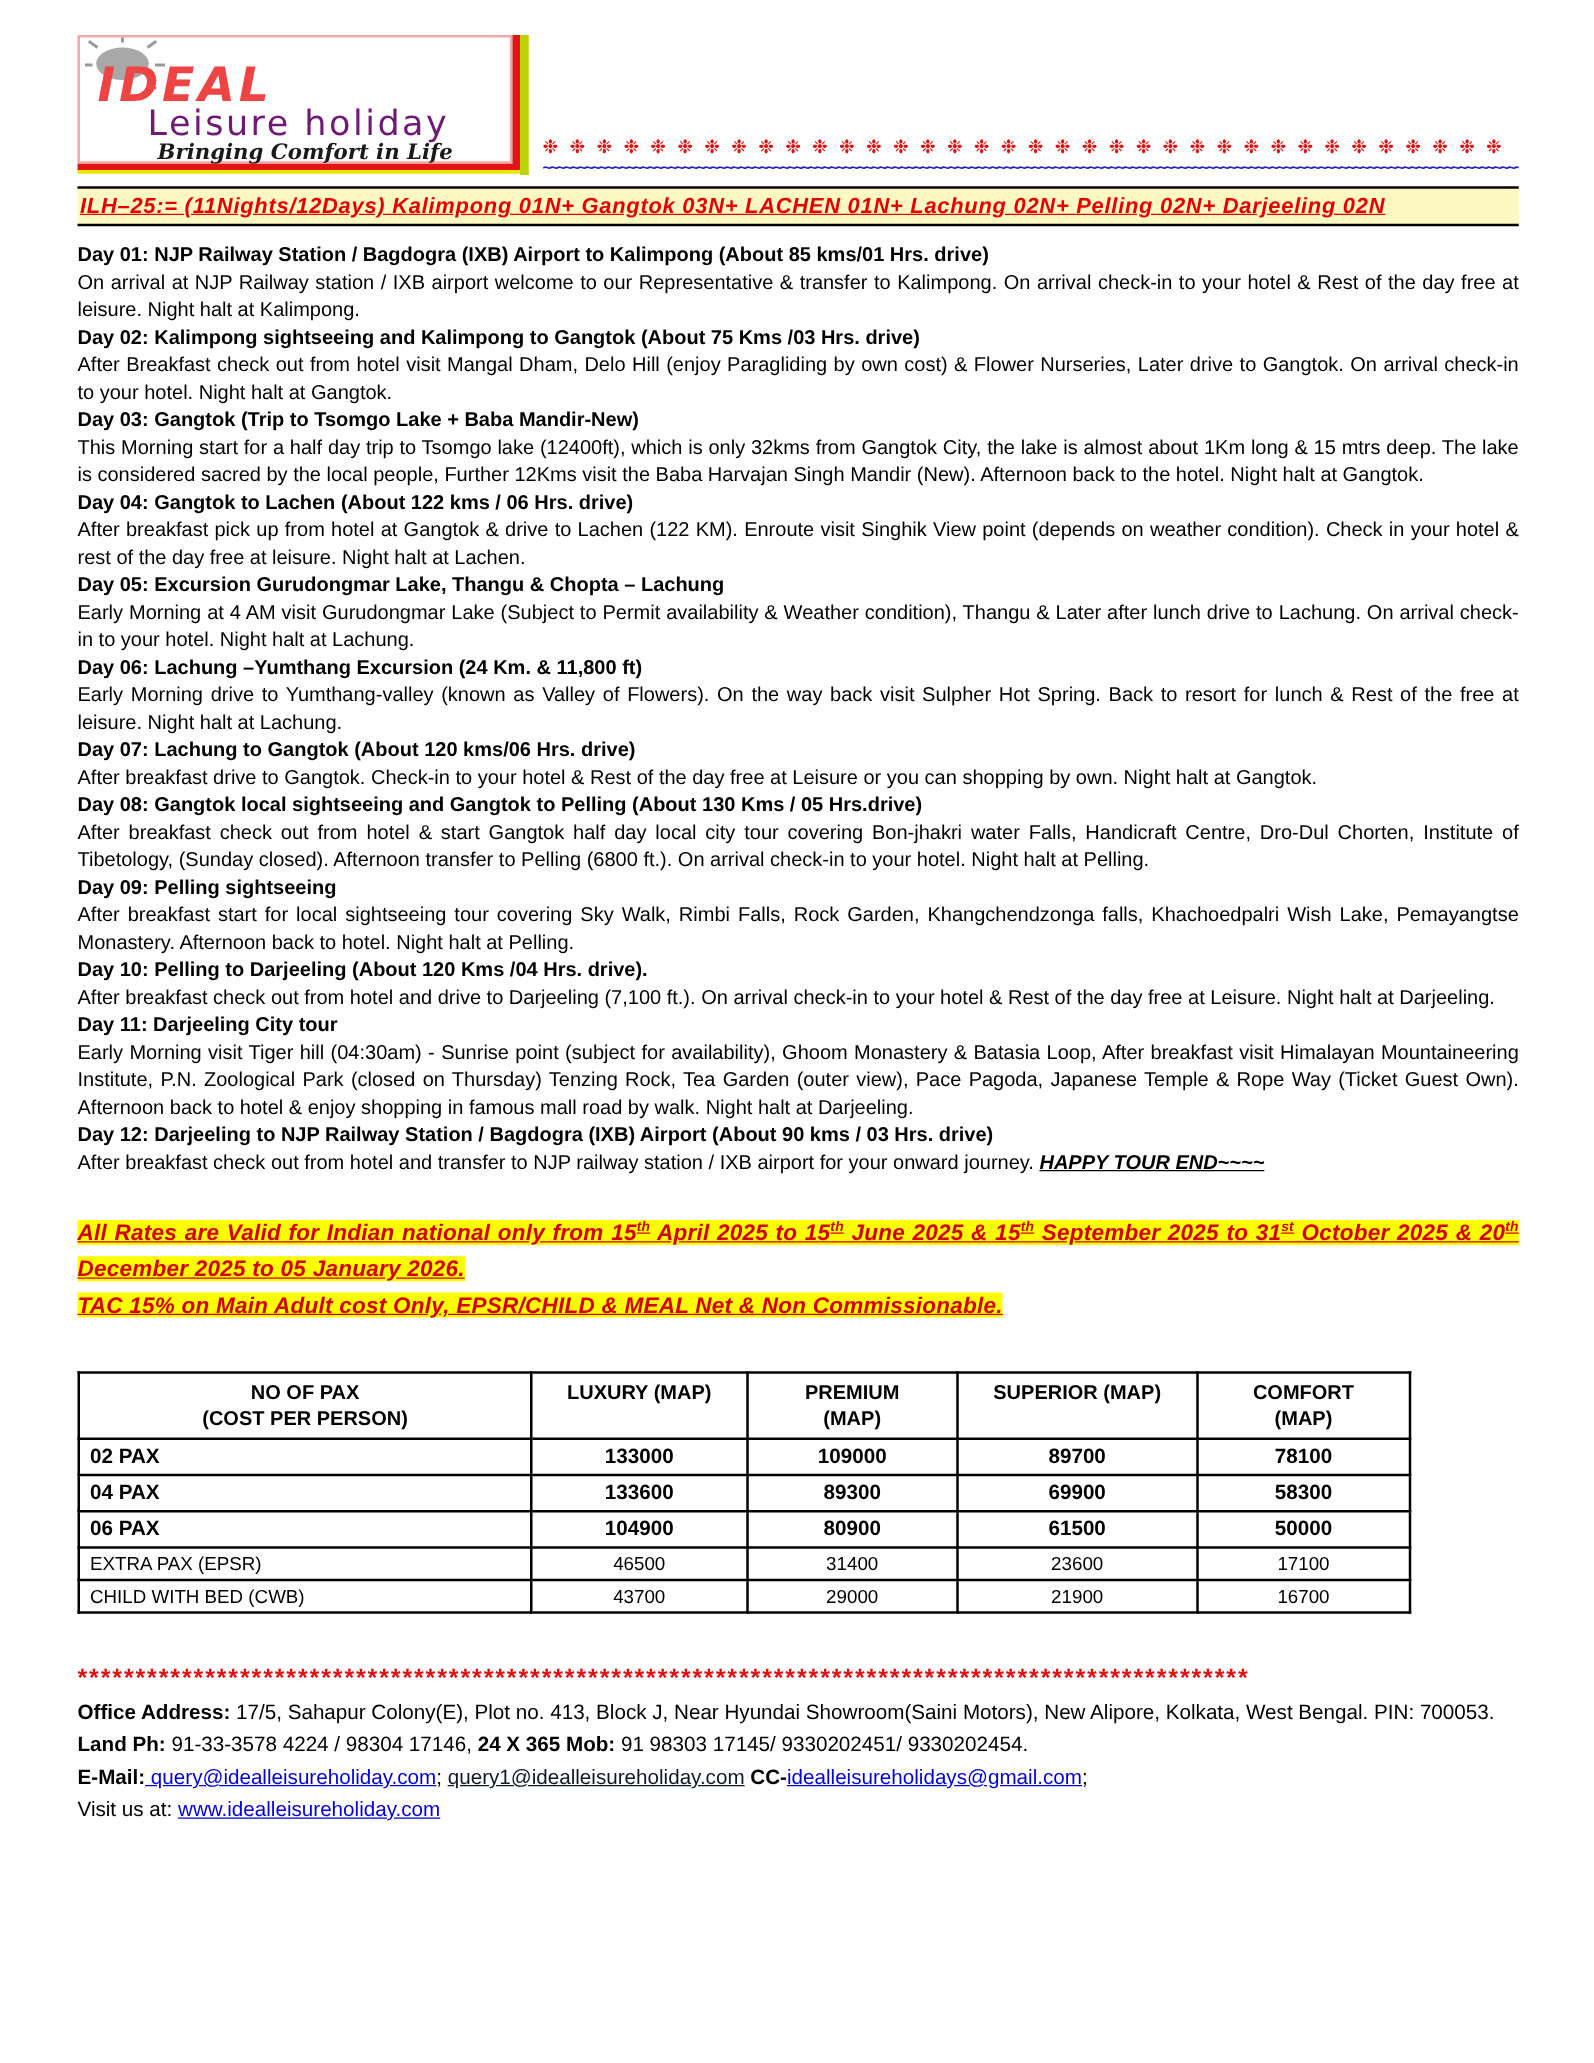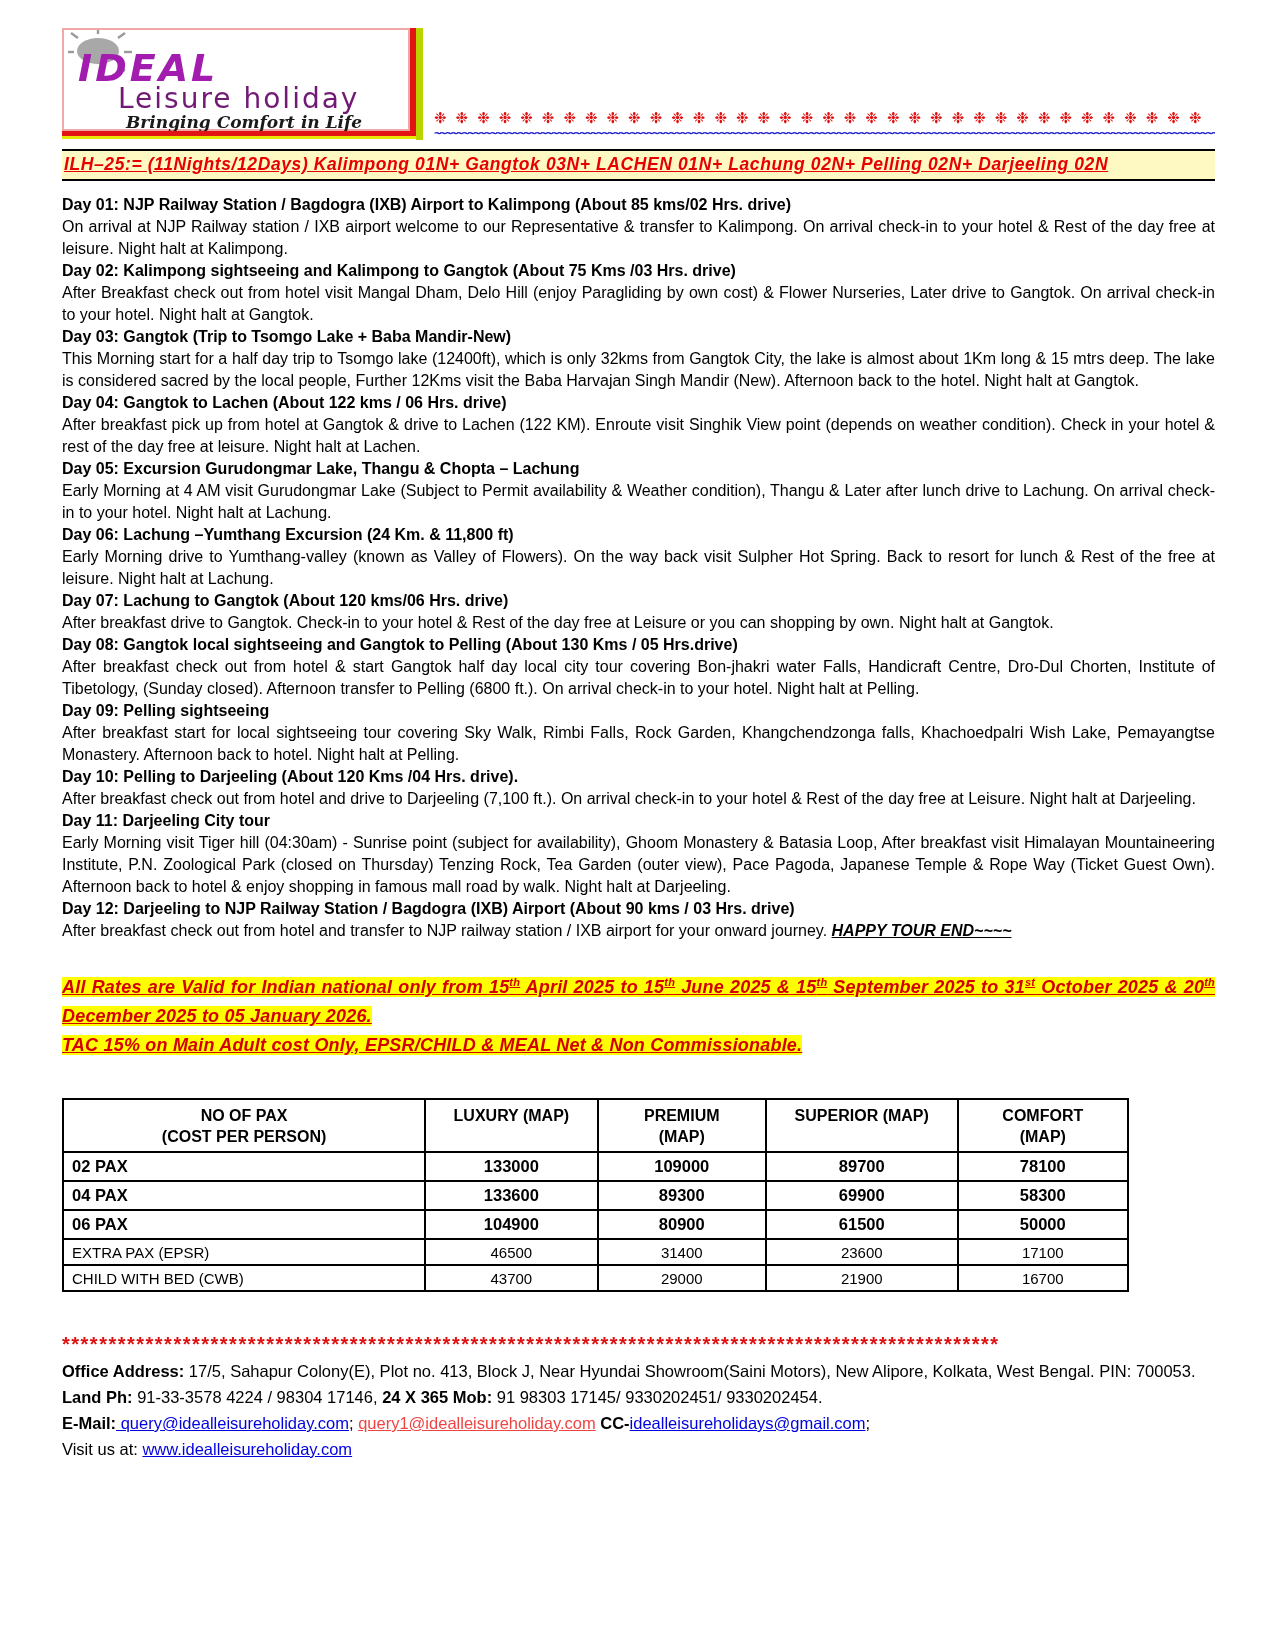--- a/index.html
+++ b/index.html
@@ -22,21 +22,21 @@
     position: absolute; left: 0; top: 0;
     width: 348px; height: 103px;
     background: #fff;
     border: 2px solid #f0a8a8;
   }
   .logo-sun { position: absolute; left: 4px; top: 0; }
   .logo-brand {
     position: absolute; left: 14px; top: 16px;
     font-family: "DejaVu Sans", sans-serif;
     font-weight: bold; font-style: italic;
-    font-size: 38px; letter-spacing: 3px; color: #a21caf;
+    font-size: 38px; letter-spacing: 3px; color: #ef4444;
   }
   .logo-sub {
     position: absolute; left: 54px; top: 52px;
     font-family: "DejaVu Sans", sans-serif;
     font-size: 28px; color: #701a75; letter-spacing: 2px; white-space: nowrap;
   }
   .logo-tagline {
     position: absolute; left: 62px; top: 82px;
     font-family: "DejaVu Serif", serif;
     font-weight: bold; font-style: italic;
@@ -94,21 +94,21 @@
   .bold-row td { font-weight: bold; font-size: 16.5px; height: 29px; }
   
   .stars-row {
     margin-top: 40px; color: #e01010; font-weight: bold;
     font-size: 20px; letter-spacing: 1.5px;
     white-space: nowrap; overflow: hidden; height: 24px; line-height: 24px;
   }
   .footer { margin-top: 2px; font-size: 16.5px; line-height: 26px; }
   .footer p { text-align: left; }
   a.blue-link { color: #0000e0; text-decoration: underline; cursor: pointer; }
-  a.black-link { color: #ef4444; text-decoration: underline; cursor: pointer; }
+  a.black-link { color: #0f172a; text-decoration: underline; cursor: pointer; }
 </style>
 </head>
 <body>
 
 <div class="page">
 
   <div class="header-row">
     <div class="logo-wrap">
       <div class="logo-box">
         <svg class="logo-sun" width="70" height="46" viewBox="0 0 70 46">
@@ -135,21 +135,21 @@
       <div class="flower-row">❉❉❉❉❉❉❉❉❉❉❉❉❉❉❉❉❉❉❉❉❉❉❉❉❉❉❉❉❉❉❉❉❉❉❉❉</div>
       <div class="wavy-row">~~~~~~~~~~~~~~~~~~~~~~~~~~~~~~~~~~~~~~~~~~~~~~~~~~~~~~~~~~~~~~~~~~~~~~~~~~~~~~~~~~~~~~~~~~~~~~~~~~~~~~~~~~~~~~~~~~~~~~~~~~~~~~~~~~~~~~~~~~~~~~~~~~~~~~~~~~~~~~~~~~~~~~~~~~~~~~~~</div>
     </div>
   </div>
 
   <div class="title-bar">
     <span class="title-text">ILH–25:= (11Nights/12Days) Kalimpong 01N+ Gangtok 03N+ LACHEN 01N+ Lachung 02N+ Pelling 02N+ Darjeeling 02N</span>
   </div>
 
   <div class="itinerary">
-    <p class="day-title">Day 01: NJP Railway Station / Bagdogra (IXB) Airport to Kalimpong (About 85 kms/02 Hrs. drive)</p>
+    <p class="day-title">Day 01: NJP Railway Station / Bagdogra (IXB) Airport to Kalimpong (About 85 kms/01 Hrs. drive)</p>
     <p class="day-body">On arrival at NJP Railway station / IXB airport welcome to our Representative &amp; transfer to Kalimpong. On arrival check-in to your hotel &amp; Rest of the day free at leisure. Night halt at Kalimpong.</p>
     <p class="day-title">Day 02: Kalimpong sightseeing and Kalimpong to Gangtok (About 75 Kms /03 Hrs. drive)</p>
     <p class="day-body">After Breakfast check out from hotel visit Mangal Dham, Delo Hill (enjoy Paragliding by own cost) &amp; Flower Nurseries, Later drive to Gangtok. On arrival check-in to your hotel. Night halt at Gangtok.</p>
     <p class="day-title">Day 03: Gangtok (Trip to Tsomgo Lake + Baba Mandir-New)</p>
     <p class="day-body">This Morning start for a half day trip to Tsomgo lake (12400ft), which is only 32kms from Gangtok City, the lake is almost about 1Km long &amp; 15 mtrs deep. The lake is considered sacred by the local people, Further 12Kms visit the Baba Harvajan Singh Mandir (New). Afternoon back to the hotel. Night halt at Gangtok.</p>
     <p class="day-title">Day 04: Gangtok to Lachen (About 122 kms / 06 Hrs. drive)</p>
     <p class="day-body">After breakfast pick up from hotel at Gangtok &amp; drive to Lachen (122 KM). Enroute visit Singhik View point (depends on weather condition). Check in your hotel &amp; rest of the day free at leisure. Night halt at Lachen.</p>
     <p class="day-title">Day 05: Excursion Gurudongmar Lake, Thangu &amp; Chopta – Lachung</p>
     <p class="day-body">Early Morning at 4 AM visit Gurudongmar Lake (Subject to Permit availability &amp; Weather condition), Thangu &amp; Later after lunch drive to Lachung. On arrival check-in to your hotel. Night halt at Lachung.</p>
     <p class="day-title">Day 06: Lachung –Yumthang Excursion (24 Km. &amp; 11,800 ft)</p>

